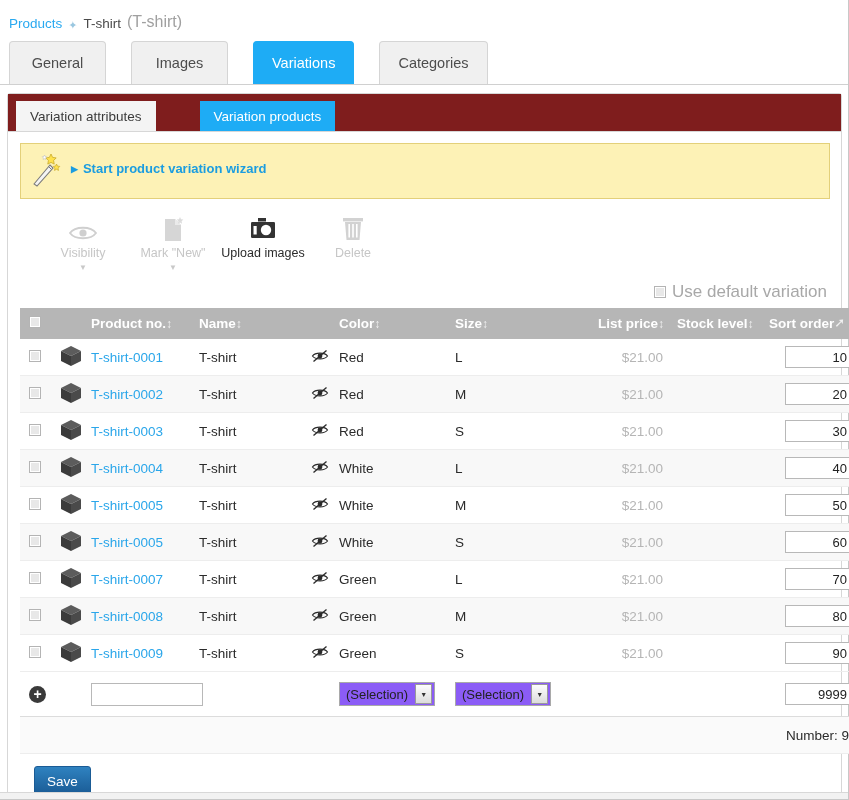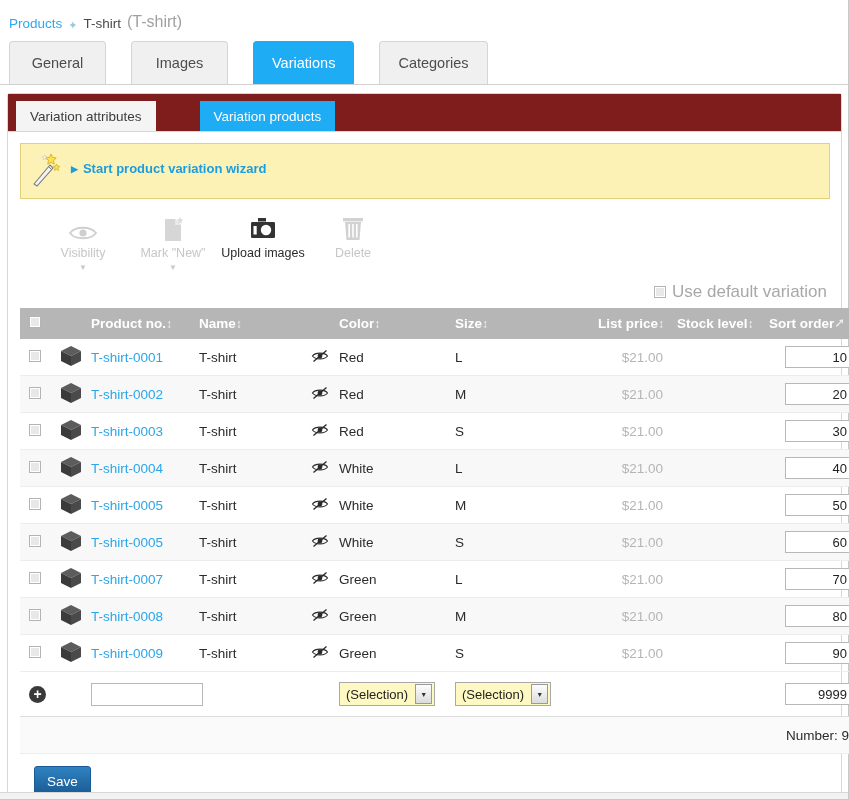--- a/index.html
+++ b/index.html
@@ -139,21 +139,21 @@
     font-family:"Liberation Sans", sans-serif;color:#222;outline:none;
   }
   .newinput{
     width:112px;height:23px;box-sizing:border-box;
     border:1px solid #b8b8b8;background:#fff;padding:0 5px;
     font-size:13px;font-family:"Liberation Sans", sans-serif;outline:none;
   }
   .sel{
     display:inline-flex;align-items:center;
     height:24px;box-sizing:border-box;
-    border:1px solid #a9a9a9;background:#fef9c3;font-size:13px;color:#222;
+    border:1px solid #a9a9a9;background:#8b5cf6;font-size:13px;color:#222;
     cursor:pointer;
   }
   .sel .txt{padding:0 7px 0 6px;white-space:nowrap;}
   .sel .btn{
     width:17px;height:20px;margin-right:2px;box-sizing:border-box;
     border:1px solid #9a9a9a;
     background:linear-gradient(#fdfdfd,#dcdcdc);
     display:flex;align-items:center;justify-content:center;
     font-size:7px;color:#333;
   }

